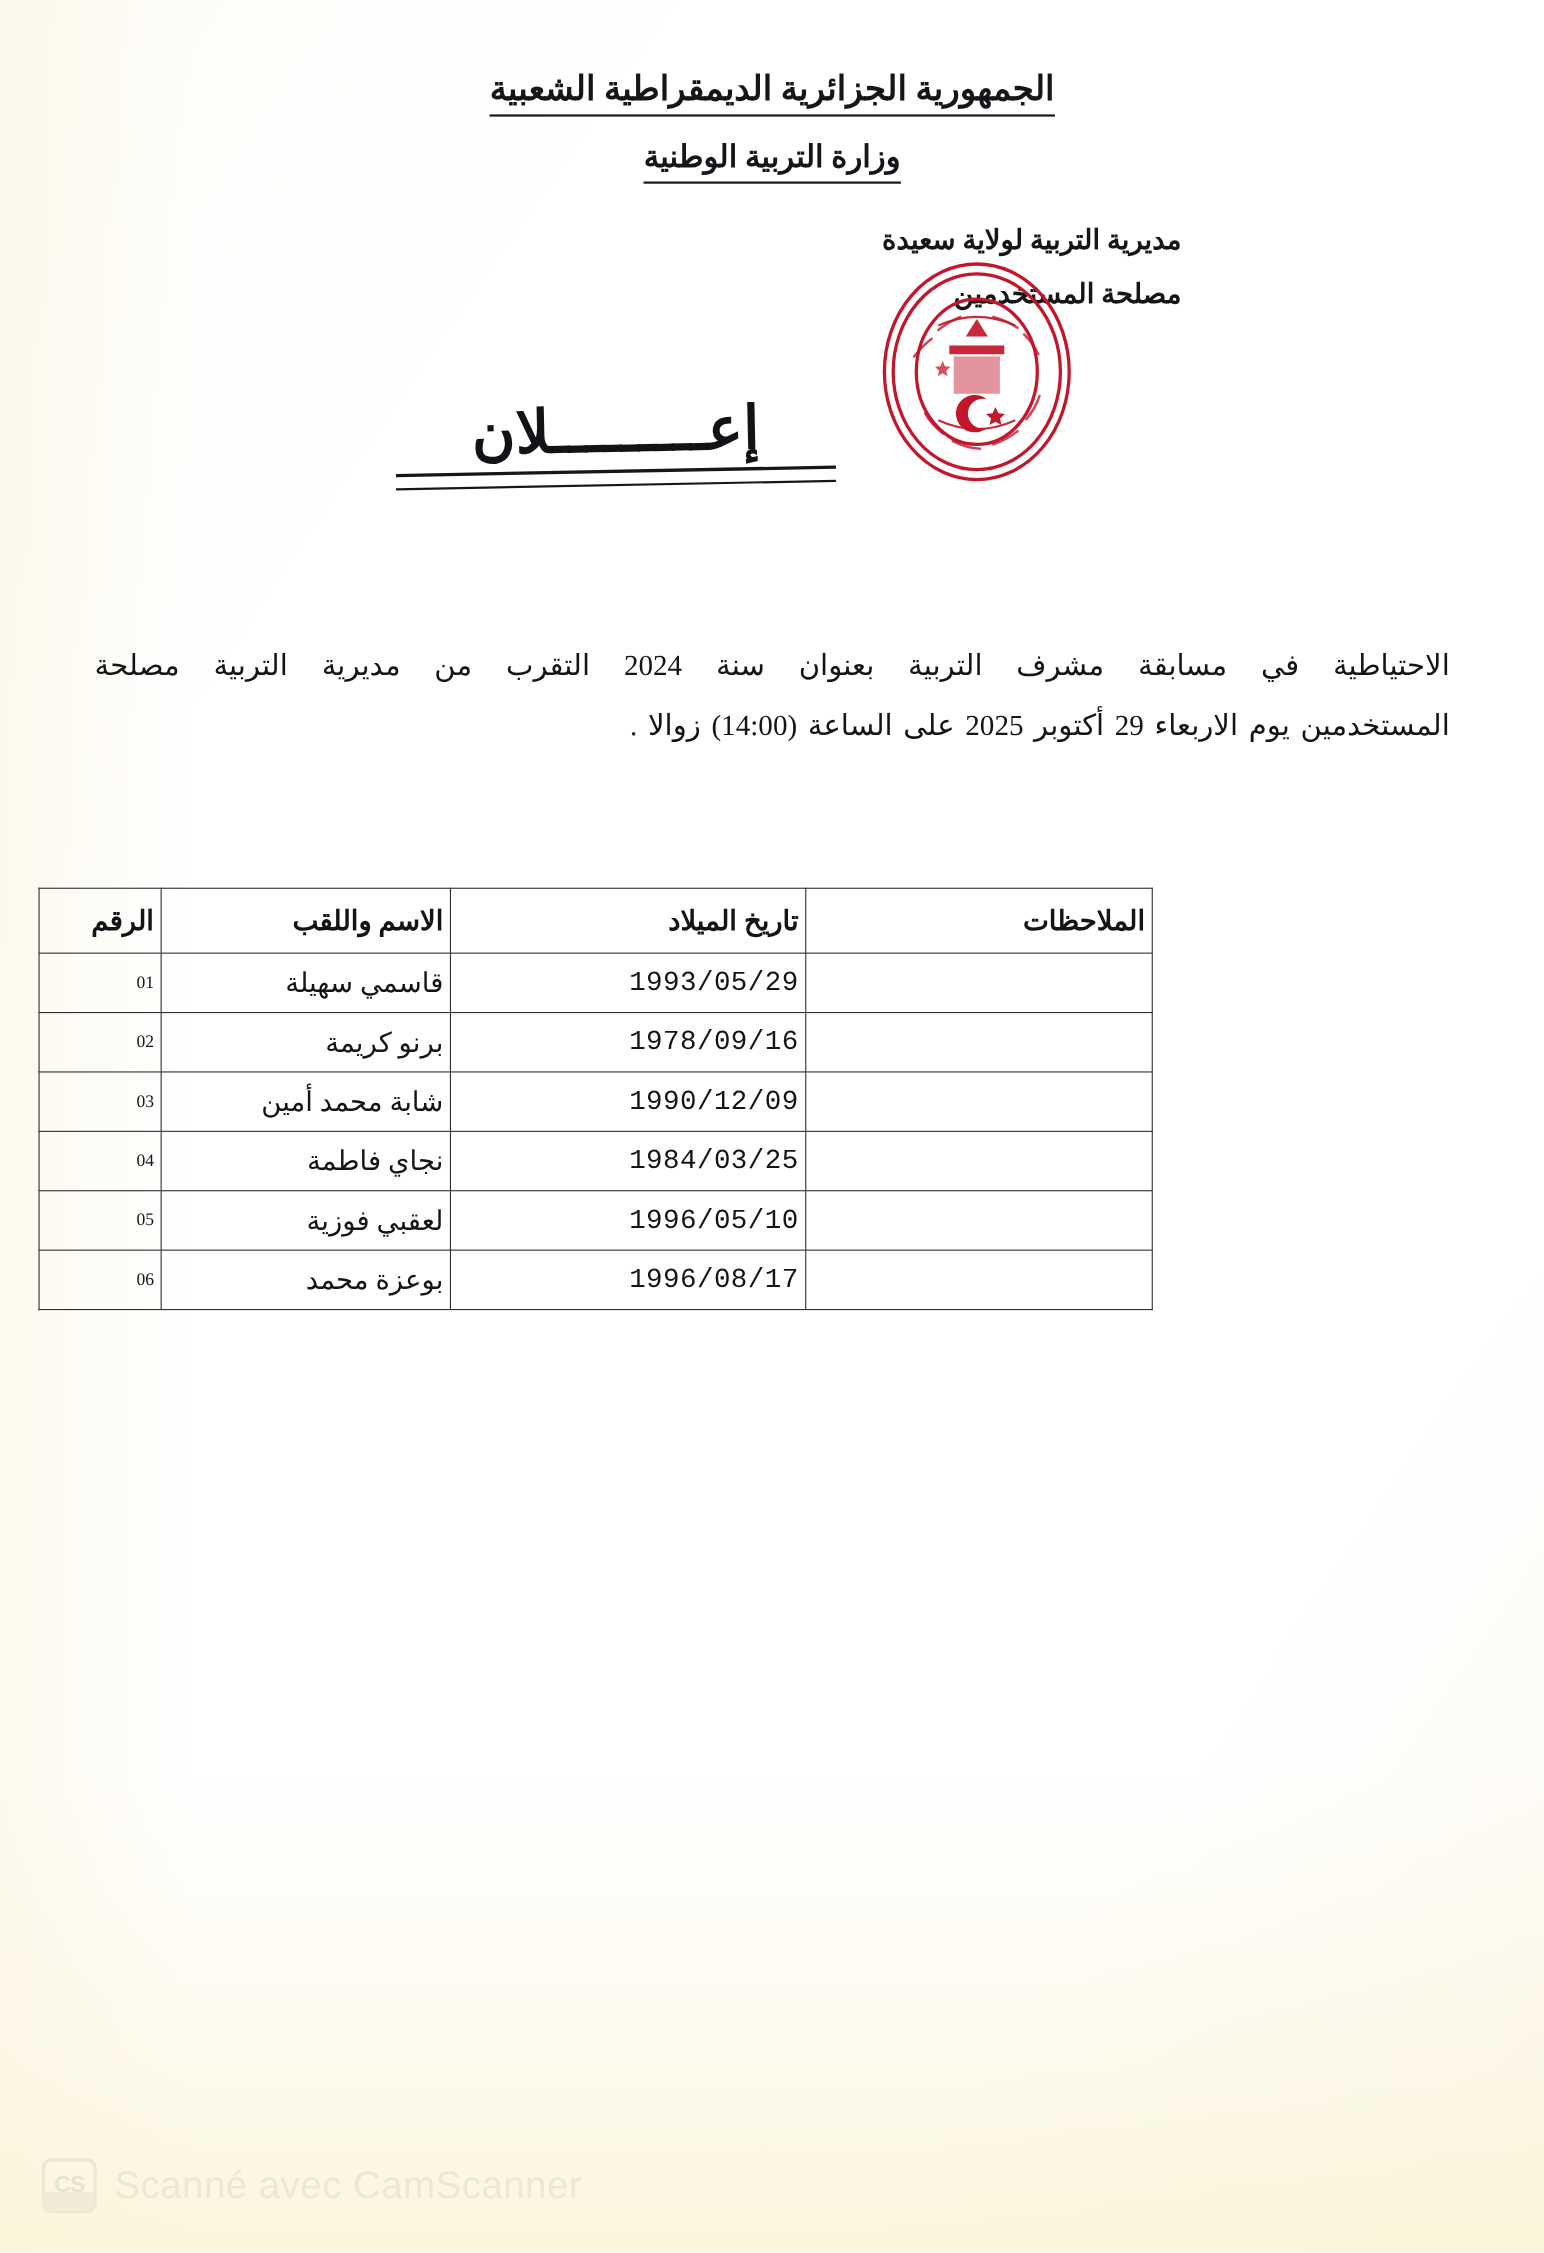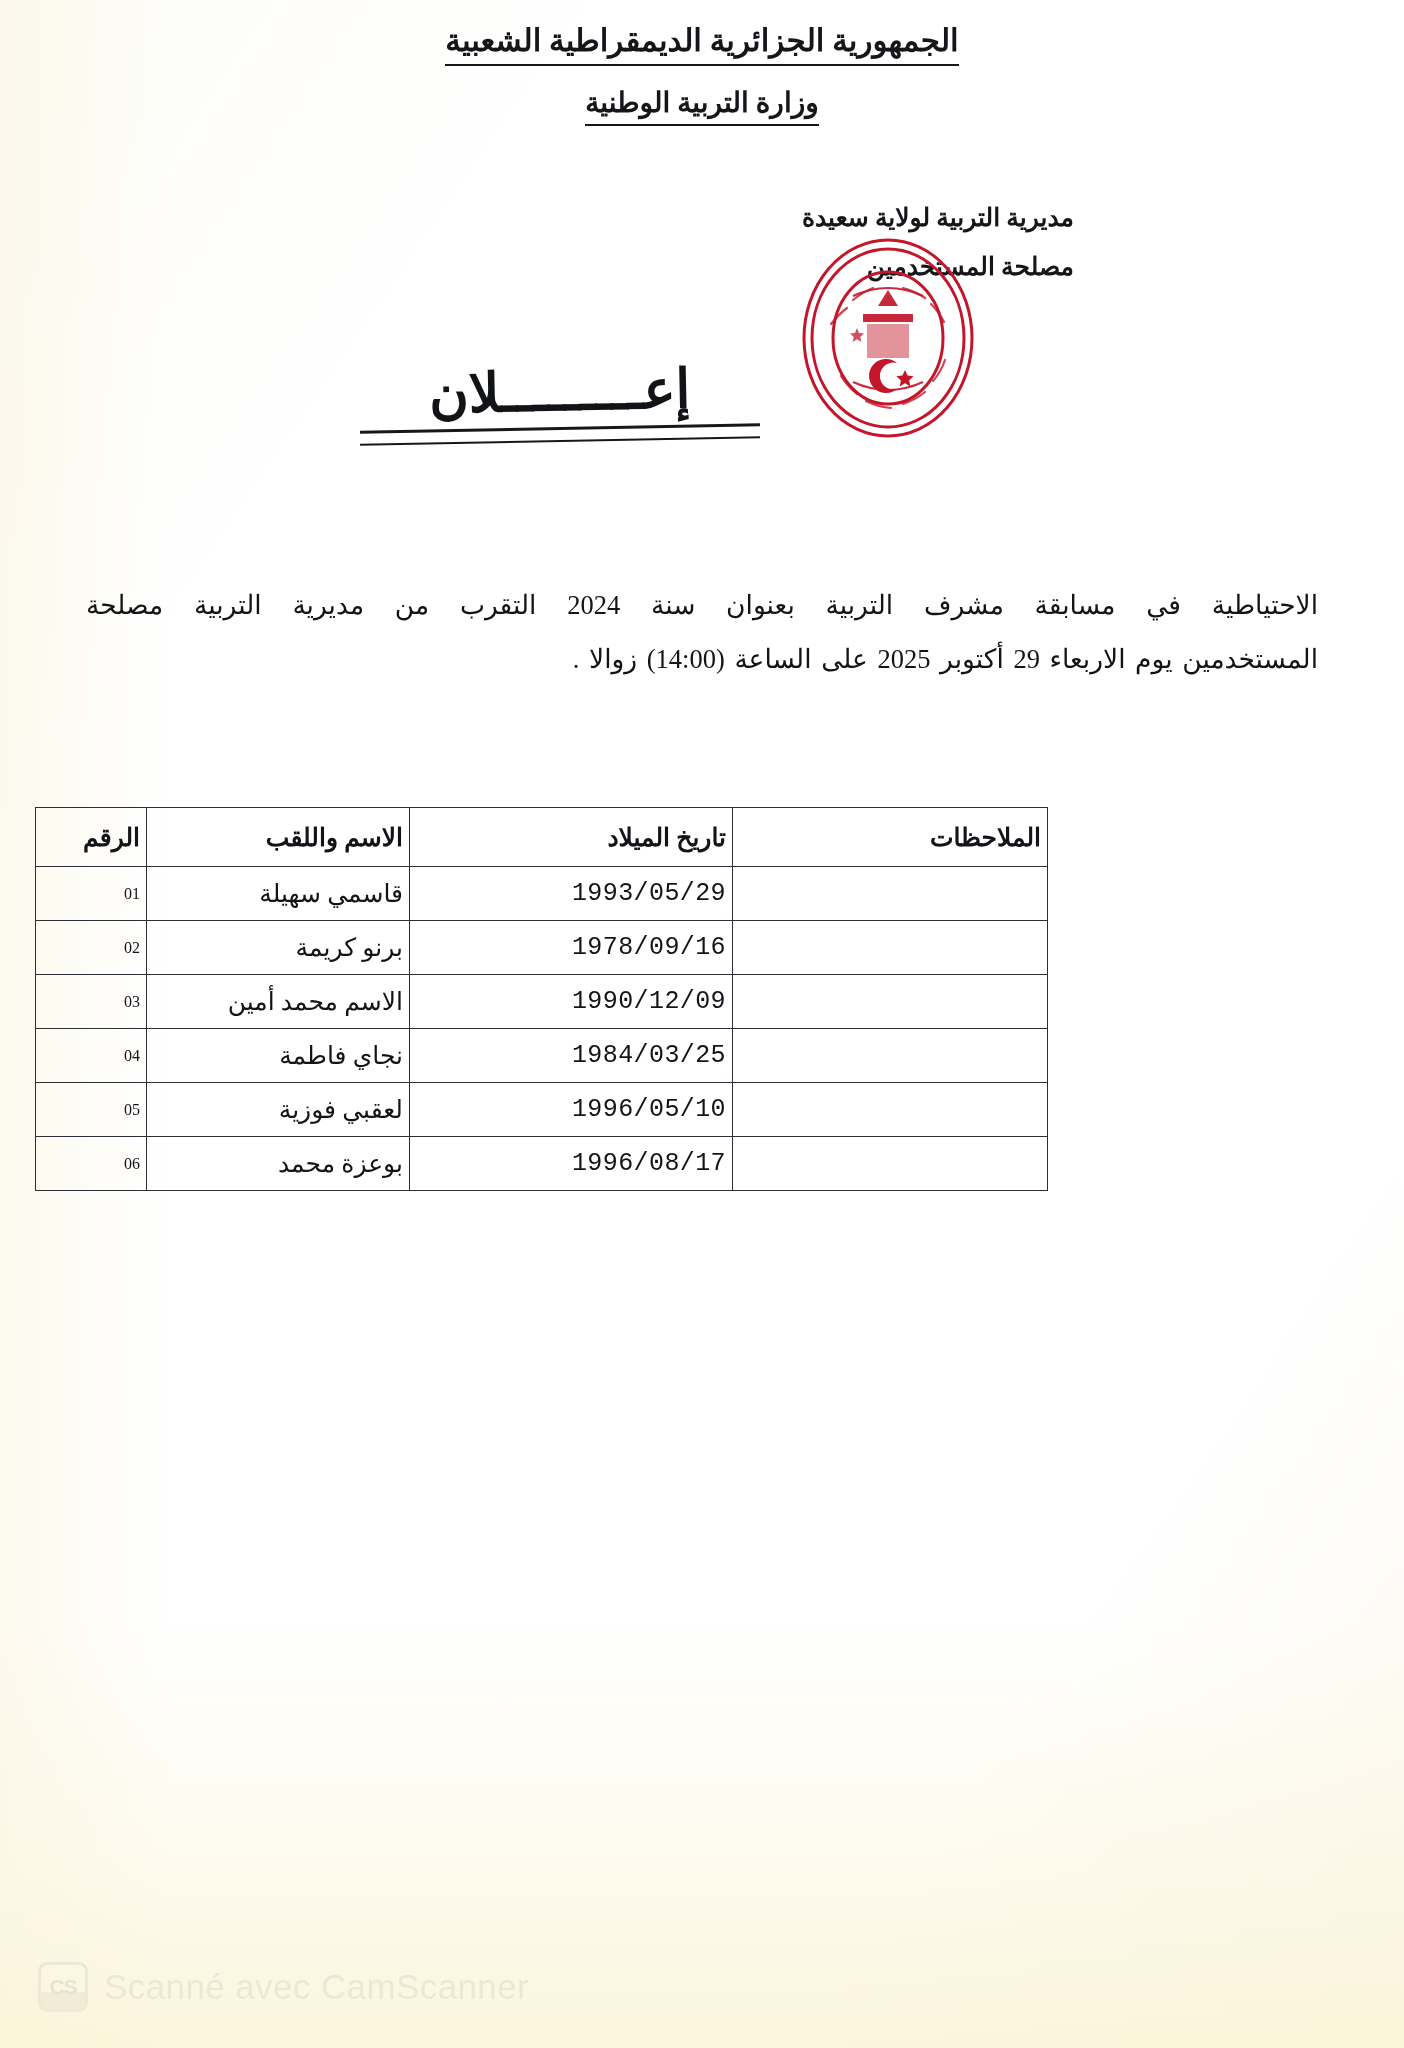--- a/index.html
+++ b/index.html
@@ -39,20 +39,21 @@
   }
 
   
   .hdr {
     position: absolute;
     left: 0; right: 0;
     text-align: center;
     color: #14161a;
     font-weight: 700;
     letter-spacing: .2px;
+    margin-top: 40px;
   }
   .hdr-1 {
     top: 22px;
     font-size: 31px;
   }
   .hdr-2 {
     top: 86px;
     font-size: 28px;
   }
   .uline {
@@ -278,21 +279,21 @@
         </tr>
         <tr>
           <td class="c-notes"></td>
           <td class="c-dob dob-val">1978/09/16</td>
           <td class="c-name">برنو كريمة</td>
           <td class="c-num num-val">02</td>
         </tr>
         <tr>
           <td class="c-notes"></td>
           <td class="c-dob dob-val">1990/12/09</td>
-          <td class="c-name">الاسم محمد أمين</td>
+          <td class="c-name">شابة محمد أمين</td>
           <td class="c-num num-val">03</td>
         </tr>
         <tr>
           <td class="c-notes"></td>
           <td class="c-dob dob-val">1984/03/25</td>
           <td class="c-name">نجاي فاطمة</td>
           <td class="c-num num-val">04</td>
         </tr>
         <tr>
           <td class="c-notes"></td>

